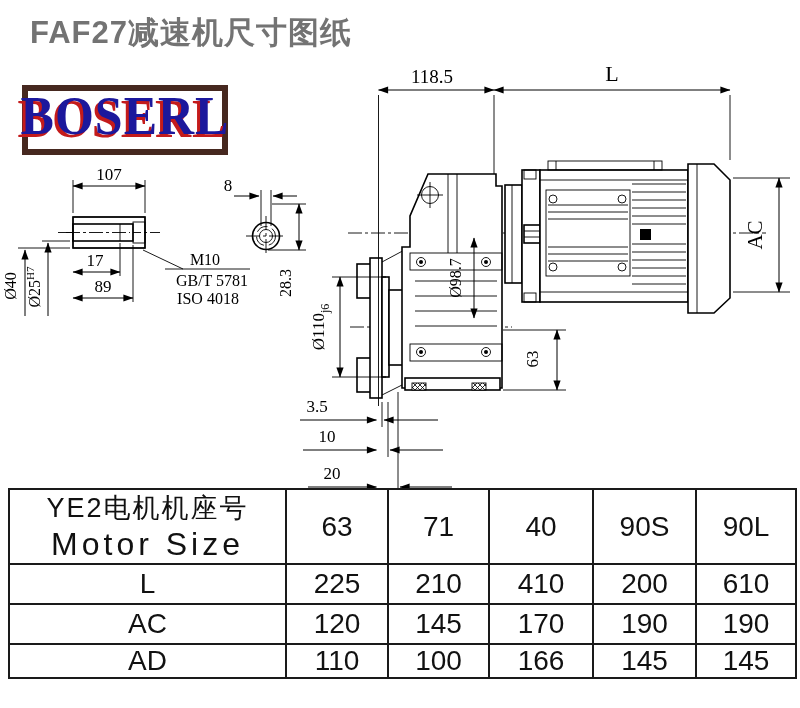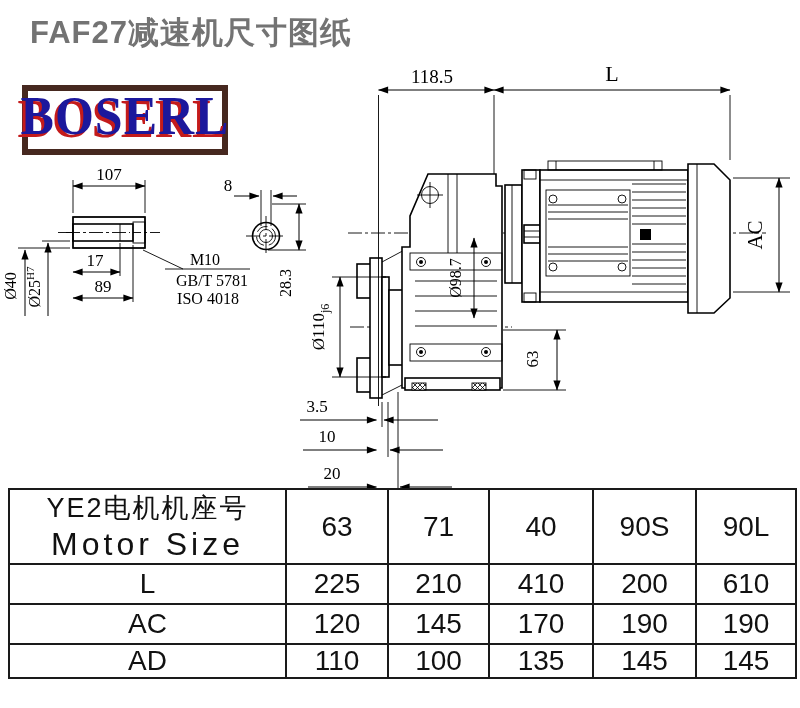--- a/index.html
+++ b/index.html
@@ -282,20 +282,20 @@
       <td class="num">120</td>
       <td class="num">145</td>
       <td class="num">170</td>
       <td class="num">190</td>
       <td class="num">190</td>
     </tr>
     <tr style="height:27px">
       <td class="num">AD</td>
       <td class="num">110</td>
       <td class="num">100</td>
-      <td class="num">135</td>
+      <td class="num">166</td>
       <td class="num">145</td>
       <td class="num">145</td>
     </tr>
   </tbody>
     </table>
 
 </div>
 
 </body></html>

